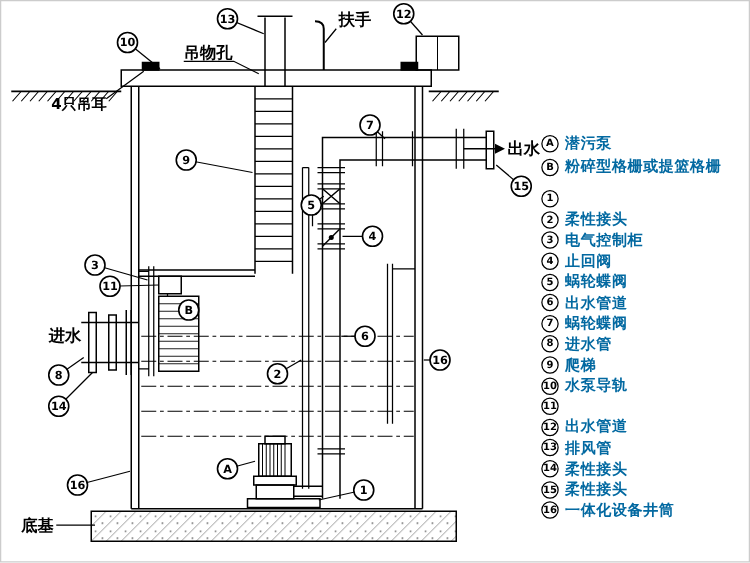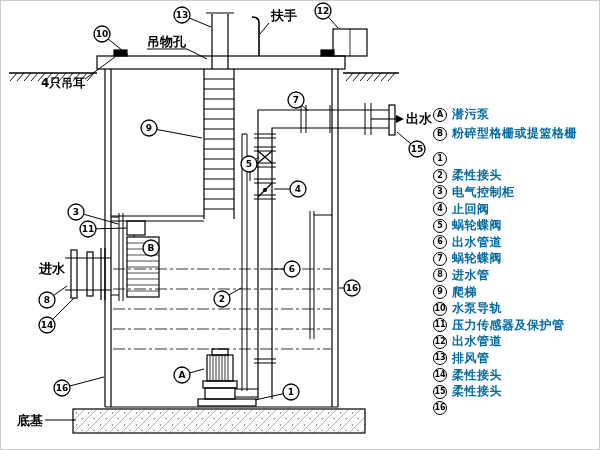--- a/index.html
+++ b/index.html
@@ -282,35 +282,35 @@
       <div class="legend-row">
         <span class="legend-key">9</span>
         <span class="legend-label">爬梯</span>
       </div>
       <div class="legend-row">
         <span class="legend-key">10</span>
         <span class="legend-label">水泵导轨</span>
       </div>
       <div class="legend-row">
         <span class="legend-key">11</span>
-        <span class="legend-label">压力传感器及保护管</span>
       </div>
       <div class="legend-row">
         <span class="legend-key">12</span>
         <span class="legend-label">出水管道</span>
       </div>
       <div class="legend-row">
         <span class="legend-key">13</span>
         <span class="legend-label">排风管</span>
       </div>
       <div class="legend-row">
         <span class="legend-key">14</span>
         <span class="legend-label">柔性接头</span>
       </div>
       <div class="legend-row">
         <span class="legend-key">15</span>
         <span class="legend-label">柔性接头</span>
       </div>
       <div class="legend-row">
         <span class="legend-key">16</span>
+        <span class="legend-label">一体化设备井筒</span>
       </div>
     </div>
 </div>
 
 </body></html>

